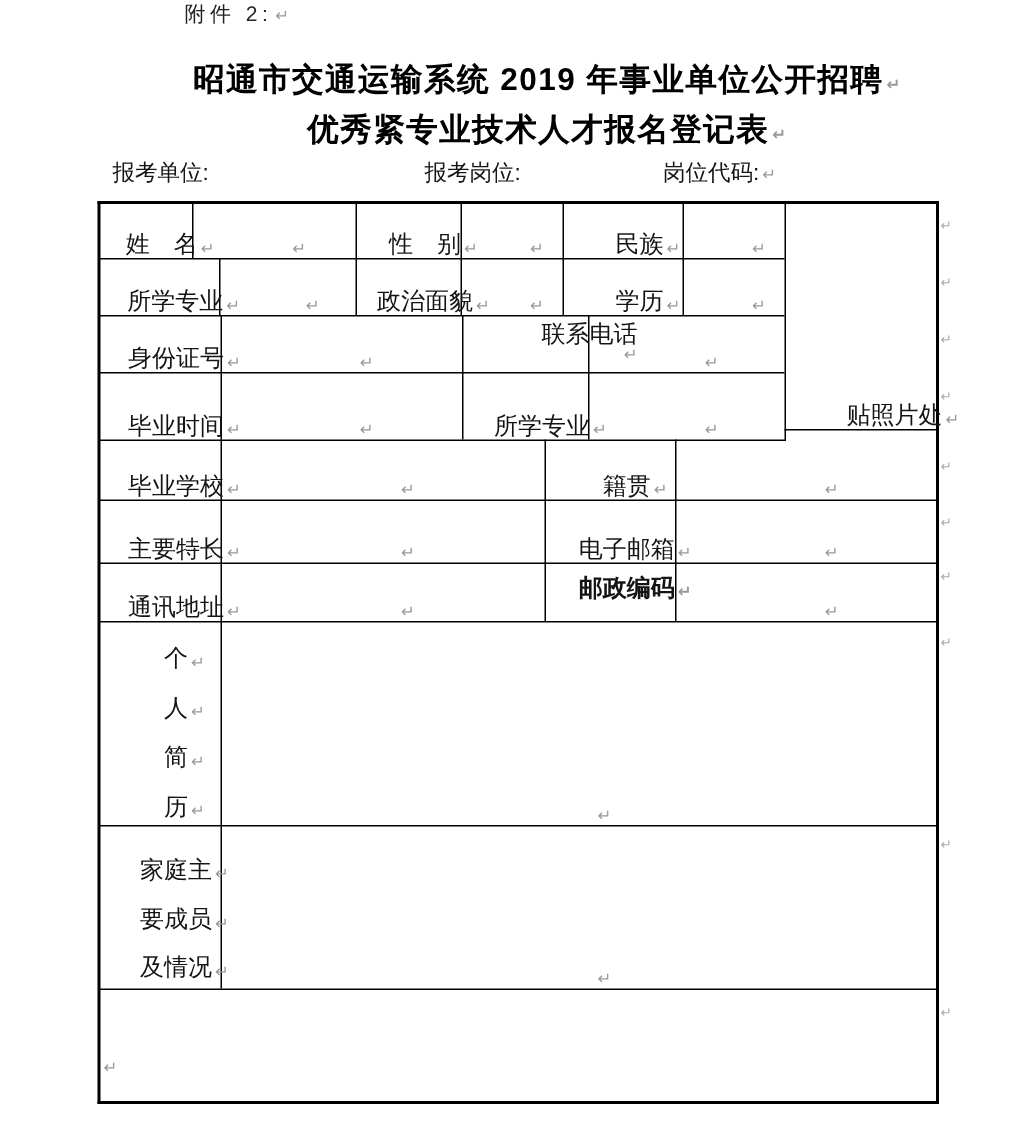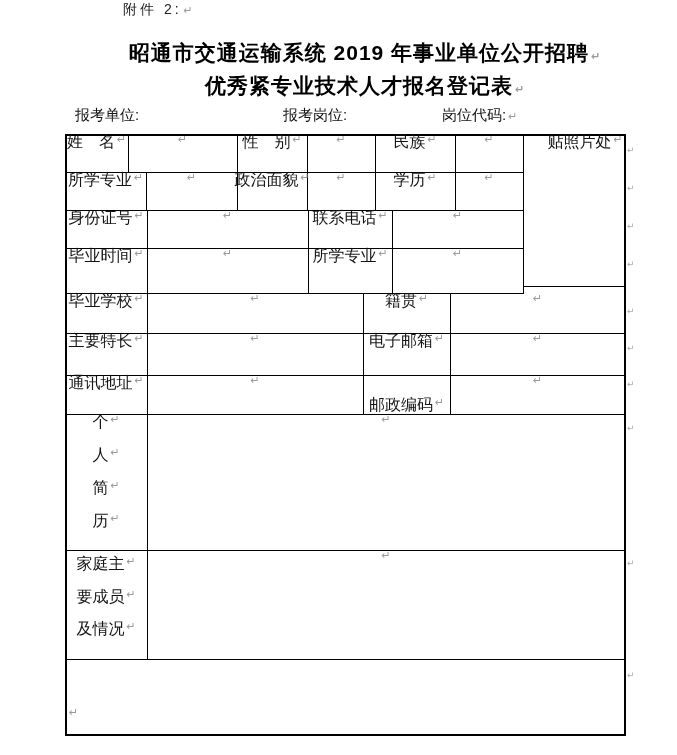--- a/index.html
+++ b/index.html
@@ -6,22 +6,22 @@
   .page{
     position:relative;width:677px;height:755px;background:#ffffff;
     font-family:"Liberation Sans","DejaVu Sans",sans-serif;color:#111;
     overflow:hidden;
   }
   .hl{position:absolute;background:#000;height:1px;}
   .vl{position:absolute;background:#000;width:1px;}
   .hl2{position:absolute;background:#000;height:2px;}
   .vl2{position:absolute;background:#000;width:2px;}
   .cell{
-    position:absolute;display:flex;align-items:flex-start;justify-content:center;
-    font-size:16px;color:#141414;white-space:nowrap;line-height:1;
+    position:absolute;display:flex;align-items:flex-end;justify-content:center;
+    font-size:16px;color:#141414;white-space:nowrap;line-height:1;padding-left:17px;
   }
   .pm{color:#9a9a9a;font-size:11px;margin-left:2px;line-height:1;}
   .pm-solo{color:#9a9a9a;font-size:11px;line-height:1;}
   .rowend{position:absolute;color:#ababab;font-size:9px;line-height:1;}
   .attach{position:absolute;left:123px;top:1px;font-size:14px;letter-spacing:3px;color:#222;}
   .title{
     position:absolute;left:50px;width:630px;text-align:center;
     font-weight:bold;font-size:21px;letter-spacing:1px;color:#000;white-space:nowrap;
   }
   .subhead{position:absolute;top:106px;font-size:15px;color:#141414;white-space:nowrap;}
@@ -124,21 +124,21 @@
       <span class="pm-solo">↵</span>
     </div>
 
   <div class="cell" style="left:65px;top:210px;width:82px;height:38px;">
       <span>身份证号</span>
       <span class="pm">↵</span>
     </div>
   <div class="cell" style="left:147px;top:210px;width:161px;height:38px;">
       <span class="pm-solo">↵</span>
     </div>
-  <div class="cell" style="left:308px;top:210px;width:84px;height:38px;">
+  <div class="cell" style="left:324px;top:210px;width:84px;height:38px;flex-direction:column;">
       <span>联系电话</span>
       <span class="pm">↵</span>
     </div>
   <div class="cell" style="left:392px;top:210px;width:131px;height:38px;">
       <span class="pm-solo">↵</span>
     </div>
 
   <div class="cell" style="left:65px;top:248px;width:82px;height:45px;">
       <span>毕业时间</span>
       <span class="pm">↵</span>
@@ -189,21 +189,21 @@
       <span class="pm-solo">↵</span>
     </div>
 
   <div class="cell" style="left:65px;top:375px;width:82px;height:39px;">
       <span>通讯地址</span>
       <span class="pm">↵</span>
     </div>
   <div class="cell" style="left:147px;top:375px;width:216px;height:39px;">
       <span class="pm-solo">↵</span>
     </div>
-  <div class="cell" style="left:363px;top:397px;width:87px;height:39px;">
+  <div class="cell" style="left:363px;top:362px;width:87px;height:39px;font-weight:bold;">
       <span>邮政编码</span>
       <span class="pm">↵</span>
     </div>
   <div class="cell" style="left:450px;top:375px;width:175px;height:39px;">
       <span class="pm-solo">↵</span>
     </div>
 
   <div class="cell" style="left:65px;top:414px;width:82px;height:34px;">
       <span>个</span>
       <span class="pm">↵</span>

